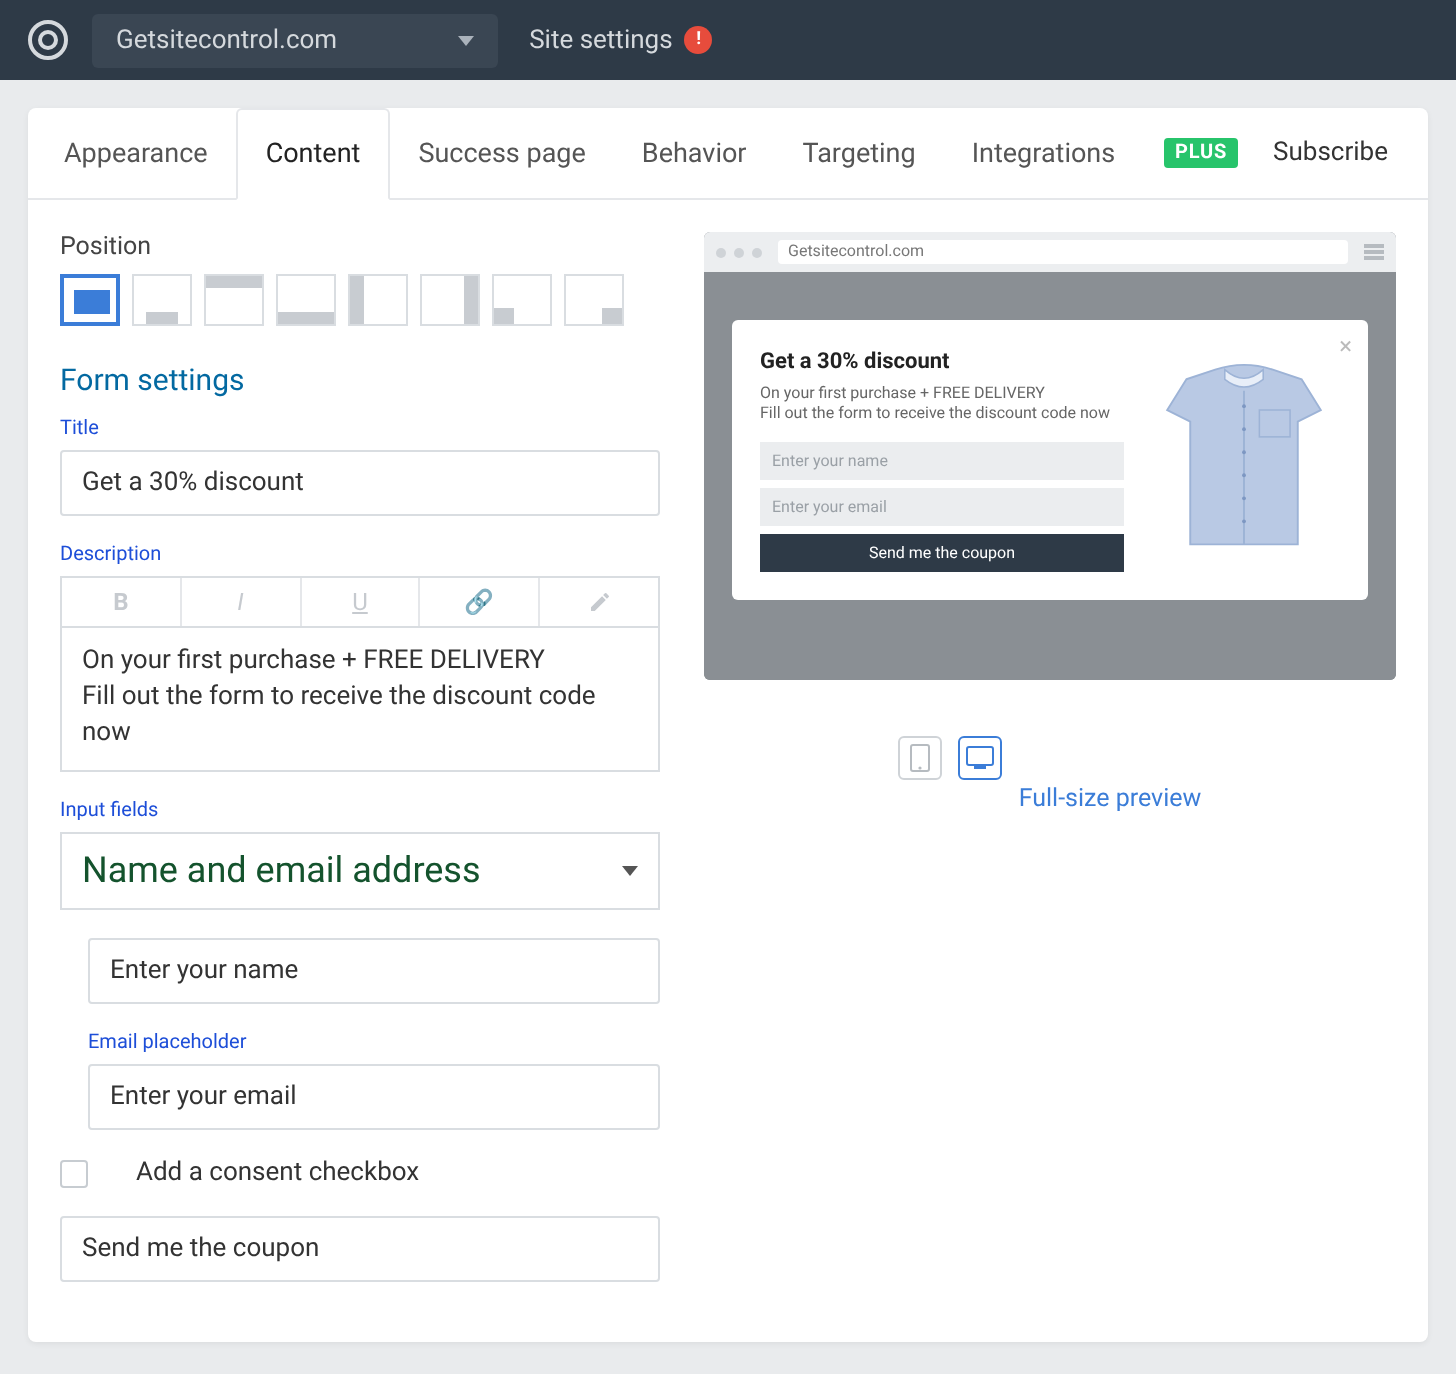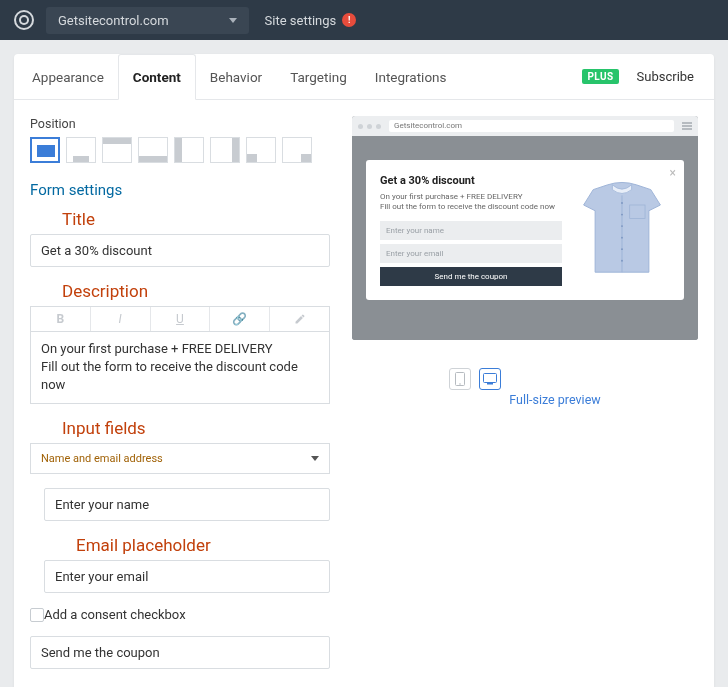--- a/index.html
+++ b/index.html
@@ -12,48 +12,48 @@
   .caret-down { width:0; height:0; border-left:4px solid transparent; border-right:4px solid transparent; border-top:5px solid #aab2bb; }
   .site-settings { display:flex; align-items:center; gap:6px; cursor:pointer;}
   .alert-badge { width:14px; height:14px; background:#e74c3c; border-radius:50%; color:#fff; font-size:9px; display:flex; align-items:center; justify-content:center; font-weight:bold;}
   .top-right { margin-left:auto; display:flex; align-items:center; gap:18px; }
   .user-dot { width:7px; height:7px; background:#27c46b; border-radius:50%; }
   .user-link { display:flex; align-items:center; gap:5px; cursor:pointer;}
 
   .card { background:#fff; margin: 14px; border-radius:4px; box-shadow: 0 1px 3px rgba(0,0,0,0.06); }
   .tabs { display:flex; align-items:center; border-bottom:1px solid #e5e7ea; padding: 0 4px; }
   .tab { padding: 14px 14px; font-size: 13.5px; color:#555; cursor:pointer; }
-  .tab.active { border:1px solid #e5e7ea; border-bottom-color:#fff; background:#fff; margin-bottom:-1px; border-top-left-radius:3px; border-top-right-radius:3px; color:#222;font-weight:bold;}
+  .tab.active { border:1px solid #e5e7ea; border-bottom-color:#fff; background:#fff; margin-bottom:-1px; border-top-left-radius:3px; border-top-right-radius:3px; color:#222;}
   .tab-right { margin-left:auto; display:flex; align-items:center; gap:18px; padding-right:16px;}
   .plus-badge { background:#27c46b; color:#fff; font-size:10px; font-weight:700; padding:2px 5px; border-radius:2px; letter-spacing:0.4px;}
   .subscribe { font-size:13px; color:#333; cursor:pointer;}
 
   .body-wrap { display:flex; padding: 16px; gap: 22px; }
   .left-col { width: 300px; }
   .right-col { flex:1; }
 
   .section-label { font-size:12.5px; color:#444; margin-bottom:6px; }
   .pos-row { display:flex; gap:6px; margin-bottom:18px; }
   .pos-box { width:30px; height:26px; border:1px solid #d9dde1; background:#fff; position:relative; cursor:pointer;}
   .pos-box.selected { border:2px solid #3b7dd8; }
   .pos-inner { position:absolute; background:#c8ccd1; }
   .pos-box.selected .pos-inner { background:#3b7dd8; }
 
   .form-heading { font-size:15px; color:#0369a1; margin-bottom:10px; }
-  .field-label { font-size:17px; color:#c2410c; margin-bottom:5px;margin-left:32px; }
+  .field-label { font-size:10px; color:#1d4ed8; margin-bottom:5px; }
   .text-input { width:100%; border:1px solid #d9dde1; padding:8px 10px; font-size:13px; color:#333; border-radius:2px; }
   .mb { margin-bottom:14px; }
   .rich-toolbar { border:1px solid #d9dde1; border-bottom:none; display:flex; }
   .rt-cell { flex:1; border-right:1px solid #e5e7ea; height:24px; display:flex; align-items:center; justify-content:center; color:#c6cacf; font-size:12px; font-family: Georgia, serif; cursor:pointer;}
   .rt-cell:last-child { border-right:none; }
   .rich-body { border:1px solid #d9dde1; padding:8px 10px; font-size:13px; color:#333; line-height:1.4; }
 
-  .dropdown { width:100%; border:1px solid #d9dde1; padding:8px 10px; font-size:11px; color:#a16207; display:flex; justify-content:space-between; align-items:center; cursor:pointer; }
+  .dropdown { width:100%; border:1px solid #d9dde1; padding:8px 10px; font-size:18px; color:#14532d; display:flex; justify-content:space-between; align-items:center; cursor:pointer; }
   .sub-indent { margin-left: 14px; }
-  .checkbox-row { display:flex; align-items:flex-end; gap:0; font-size:13px; color:#333; cursor:pointer; }
+  .checkbox-row { display:flex; align-items:flex-end; gap:24px; font-size:13px; color:#333; cursor:pointer; }
   .chk-box { width:14px; height:14px; border:1px solid #c7ccd1; border-radius:2px; }
 
   
   .browser-frame { background:#8a8f94; border-radius:3px; overflow:hidden; }
   .browser-bar { background:#eceef0; height:20px; display:flex; align-items:center; padding:0 6px; gap:4px; }
   .b-dot { width:5px; height:5px; border-radius:50%; background:#cfd3d7; }
   .addr { flex:1; background:#fff; height:12px; border-radius:2px; margin:0 4px; font-size:8px; color:#777; padding:1px 5px; overflow:hidden;}
   .hamb { display:flex; flex-direction:column; gap:1.5px; }
   .hamb span { width:10px; height:1.5px; background:#b6bbc0; }
   .canvas { background:#8a8f94; padding: 24px 14px 40px; }
@@ -90,20 +90,21 @@
   <div class="site-settings">
     <span>Site settings</span>
     <span class="alert-badge">!</span>
   </div>
 </div>
 
 <div class="card">
   <div class="tabs">
     <div class="tab">Appearance</div>
     <div class="tab active">Content</div>
+    <div class="tab">Success page</div>
     <div class="tab">Behavior</div>
     <div class="tab">Targeting</div>
     <div class="tab">Integrations</div>
     <div class="tab-right">
       <span class="plus-badge">PLUS</span>
       <span class="subscribe">Subscribe</span>
     </div>
   </div>
 
   <div class="body-wrap">

